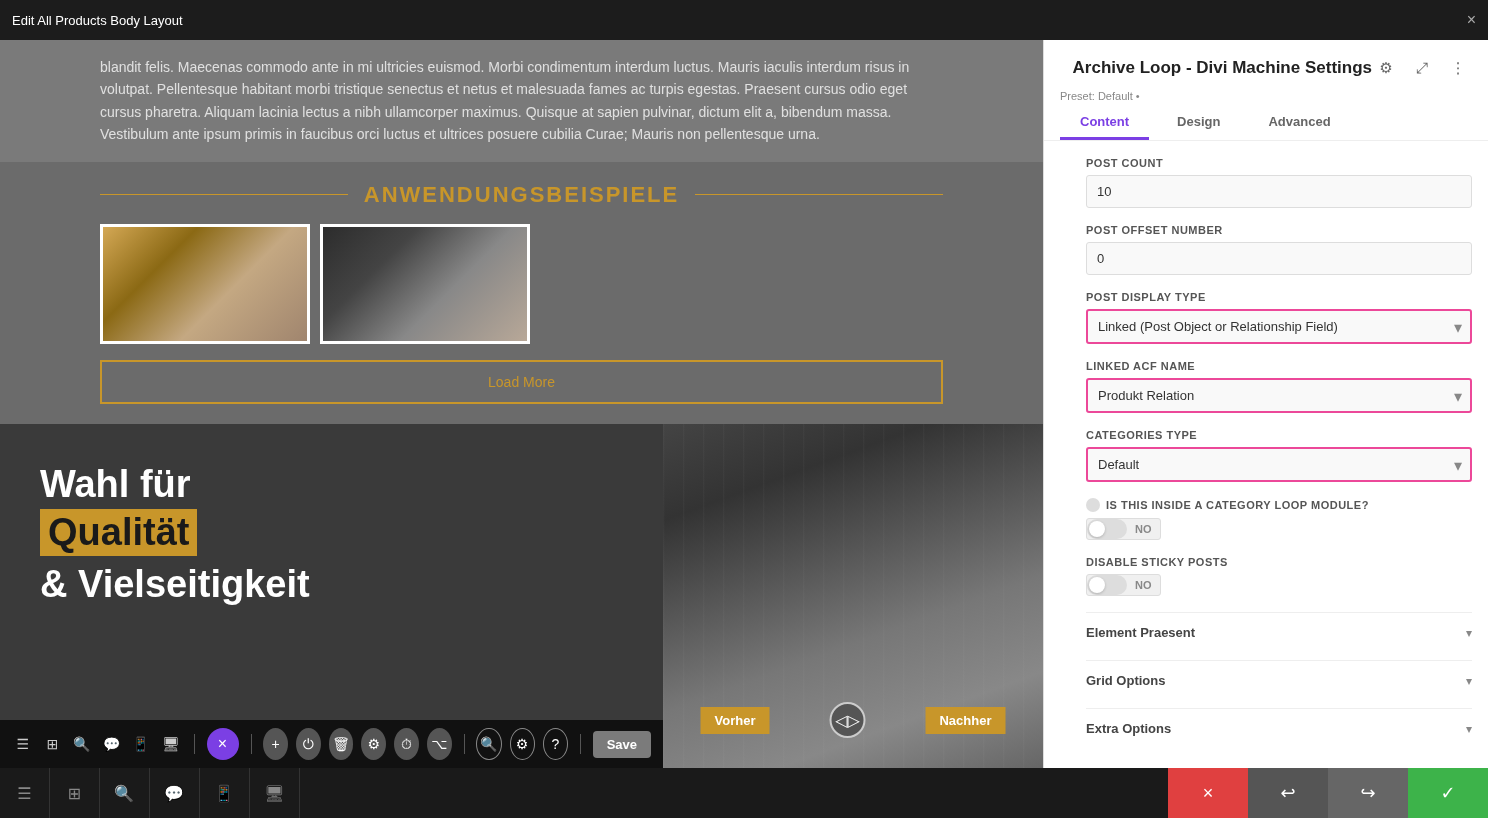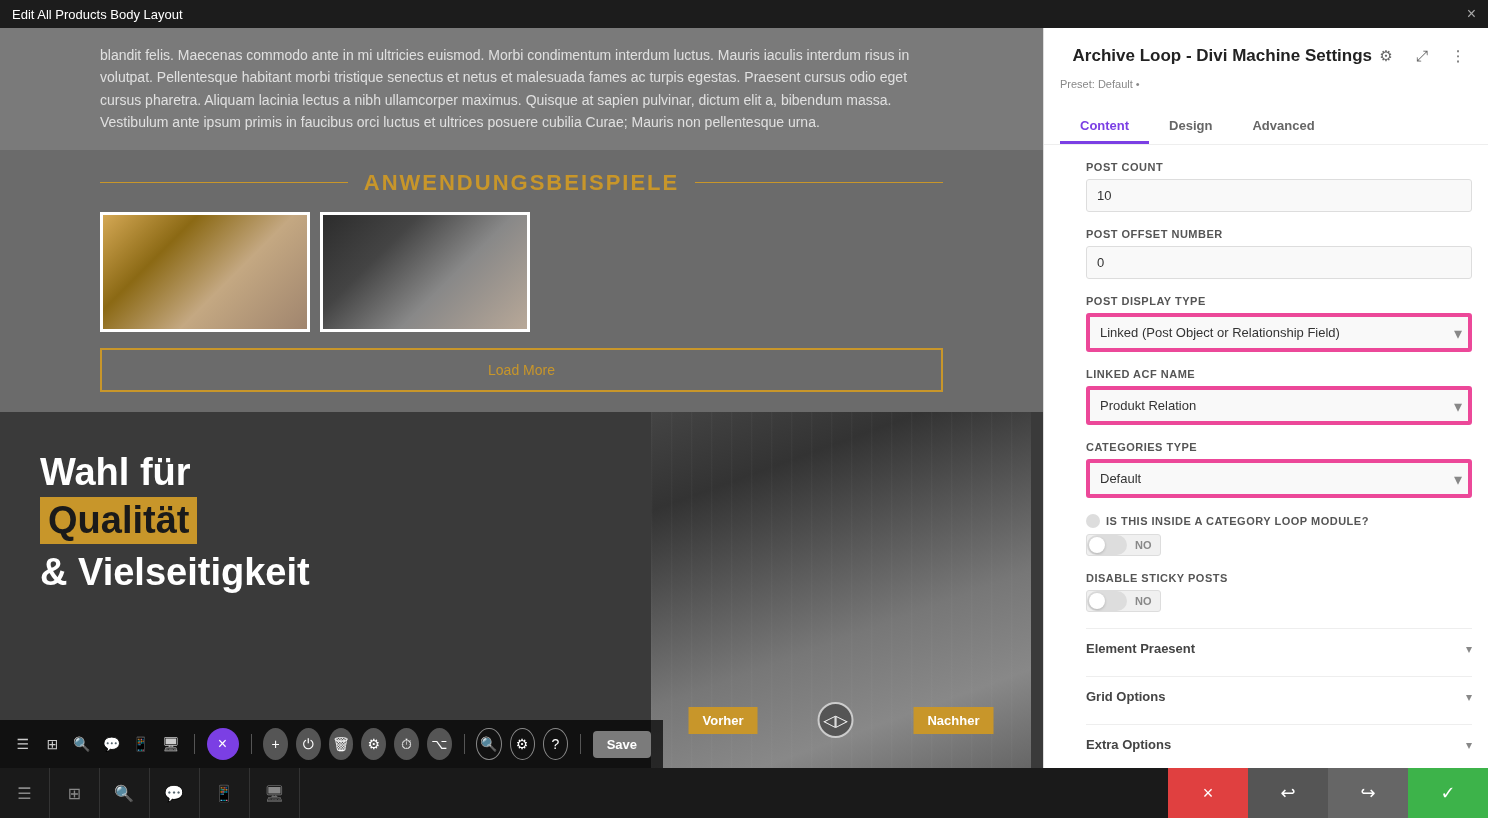--- a/index.html
+++ b/index.html
@@ -4,21 +4,21 @@
   <style>
     * { box-sizing: border-box; margin: 0; padding: 0; }
     body { font-family: -apple-system, BlinkMacSystemFont, 'Segoe UI', sans-serif; width: 1488px; height: 818px; overflow: hidden; display: flex; flex-direction: column; }
 
     
     .top-bar {
       background: #1c1c1c;
       color: #fff;
       font-size: 13px;
       padding: 0 12px;
-      height: 28px;
+      height: 40px;
       display: flex;
       align-items: center;
       justify-content: space-between;
       flex-shrink: 0;
       z-index: 100;
     }
     .top-bar-title { font-size: 13px; font-weight: 500; }
     .top-bar-close { cursor: pointer; font-size: 16px; color: #aaa; }
 
     
@@ -143,21 +143,21 @@
     }
     .dark-title-line3 {
       color: #fff;
       font-size: 38px;
       font-weight: 800;
       line-height: 1.3;
       margin-top: 4px;
     }
     .dark-section-image {
       position: absolute;
-      right: 12px;
+      right: 0;
       top: 0;
       width: 380px;
       height: 100%;
       background: linear-gradient(135deg, #555 0%, #333 40%, #666 70%, #888 100%);
       overflow: hidden;
     }
     .before-after-overlay {
       position: absolute;
       bottom: 30px;
       left: 50%;
@@ -327,28 +327,28 @@
       display: flex;
       align-items: center;
       justify-content: center;
       color: #666;
       font-size: 15px;
       cursor: pointer;
     }
     .panel-preset {
       font-size: 11px;
       color: #888;
-      margin-bottom: 20px;
+      margin-bottom: 4px;
       display: flex;
       align-items: center;
       gap: 4px;
     }
     .panel-tabs {
       display: flex;
-      gap: 0;
+      gap: 8px;
     }
     .panel-tab {
       padding: 8px 20px;
       font-size: 13px;
       font-weight: 600;
       color: #666;
       cursor: pointer;
       border-bottom: 3px solid transparent;
     }
     .panel-tab.active {
@@ -383,21 +383,21 @@
       border: 1px solid #ddd;
       border-radius: 3px;
       font-size: 13px;
       color: #333;
       background: #f9f9f9;
       outline: none;
     }
     .field-select {
       width: 100%;
       padding: 8px 10px;
-      border: 4px solid #ec4899;
+      border: 2px solid #ec4899;
       border-radius: 3px;
       font-size: 13px;
       color: #333;
       background: #f9f9f9;
       appearance: none;
       outline: none;
       cursor: pointer;
       position: relative;
     }
     .select-wrapper {

